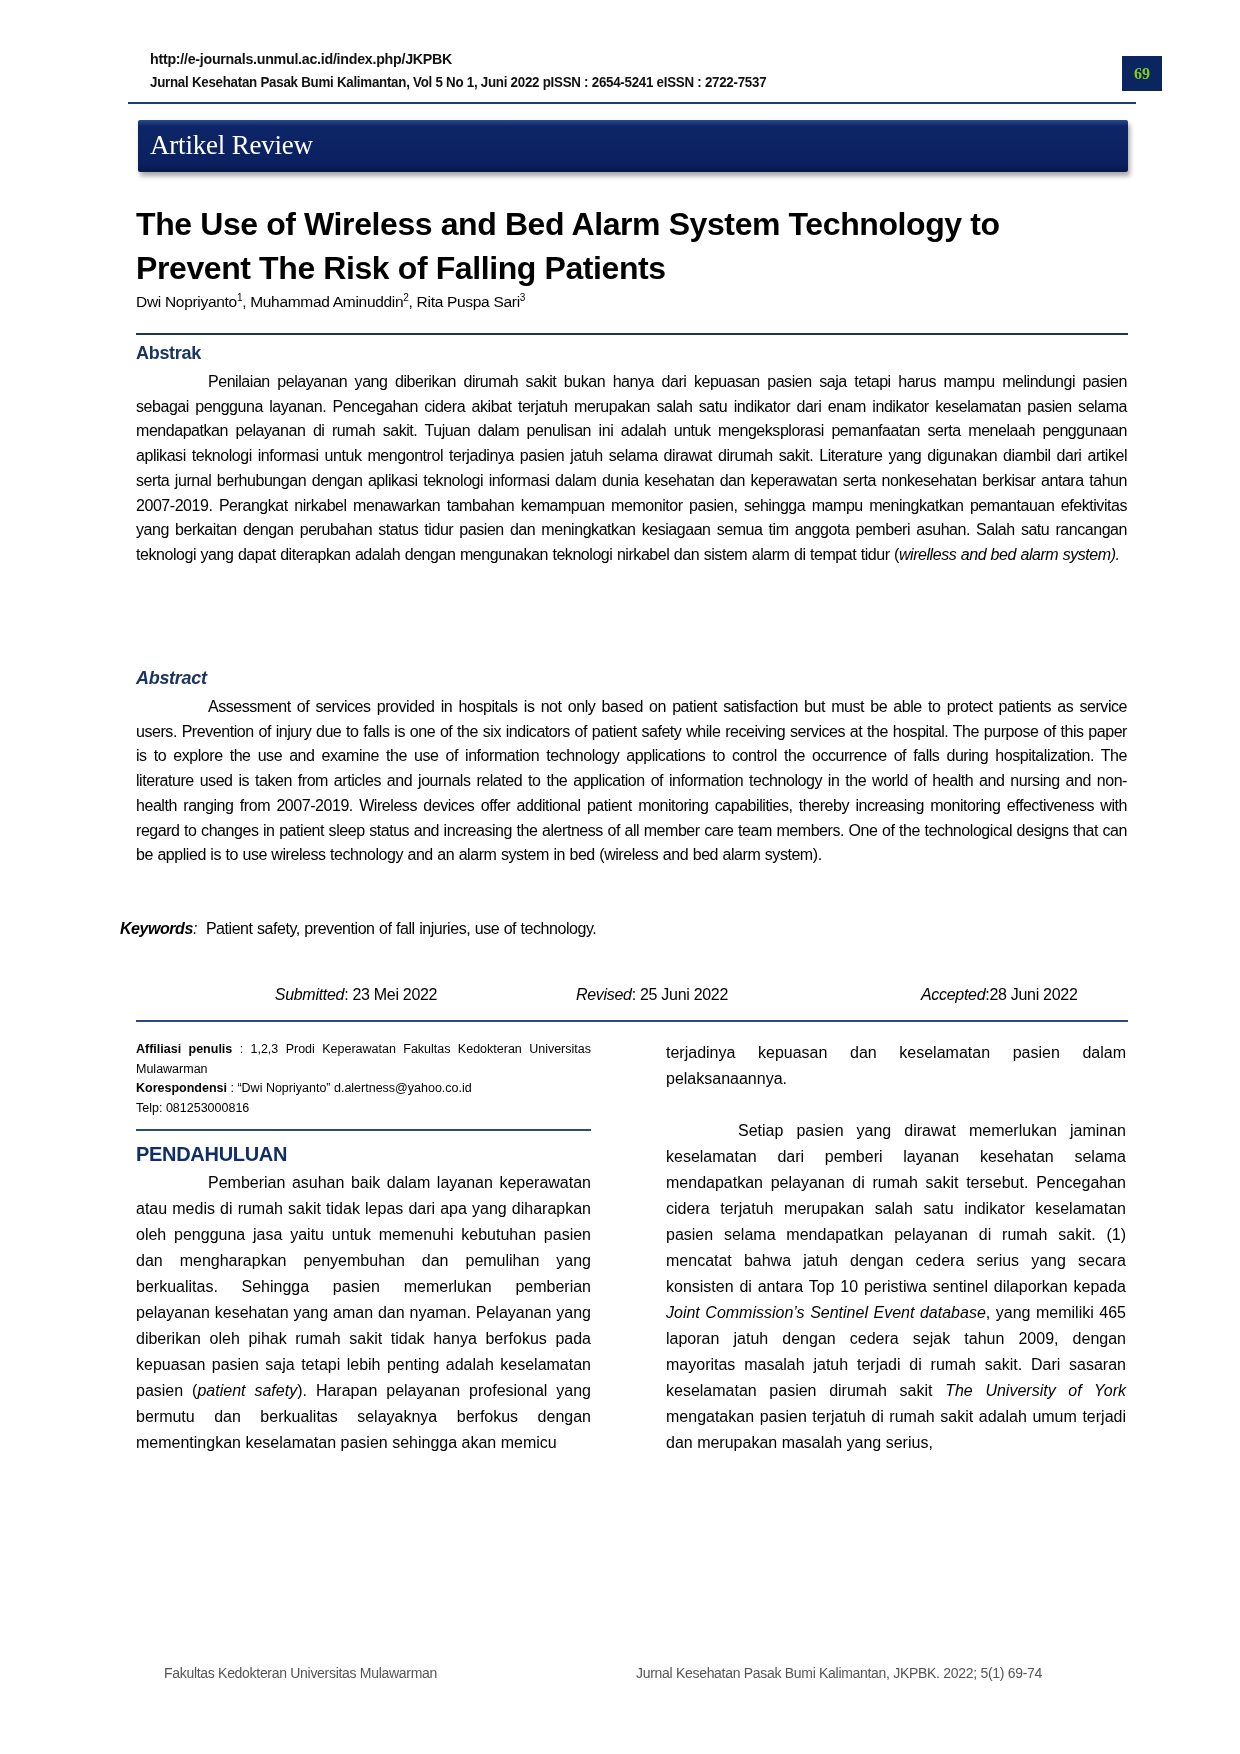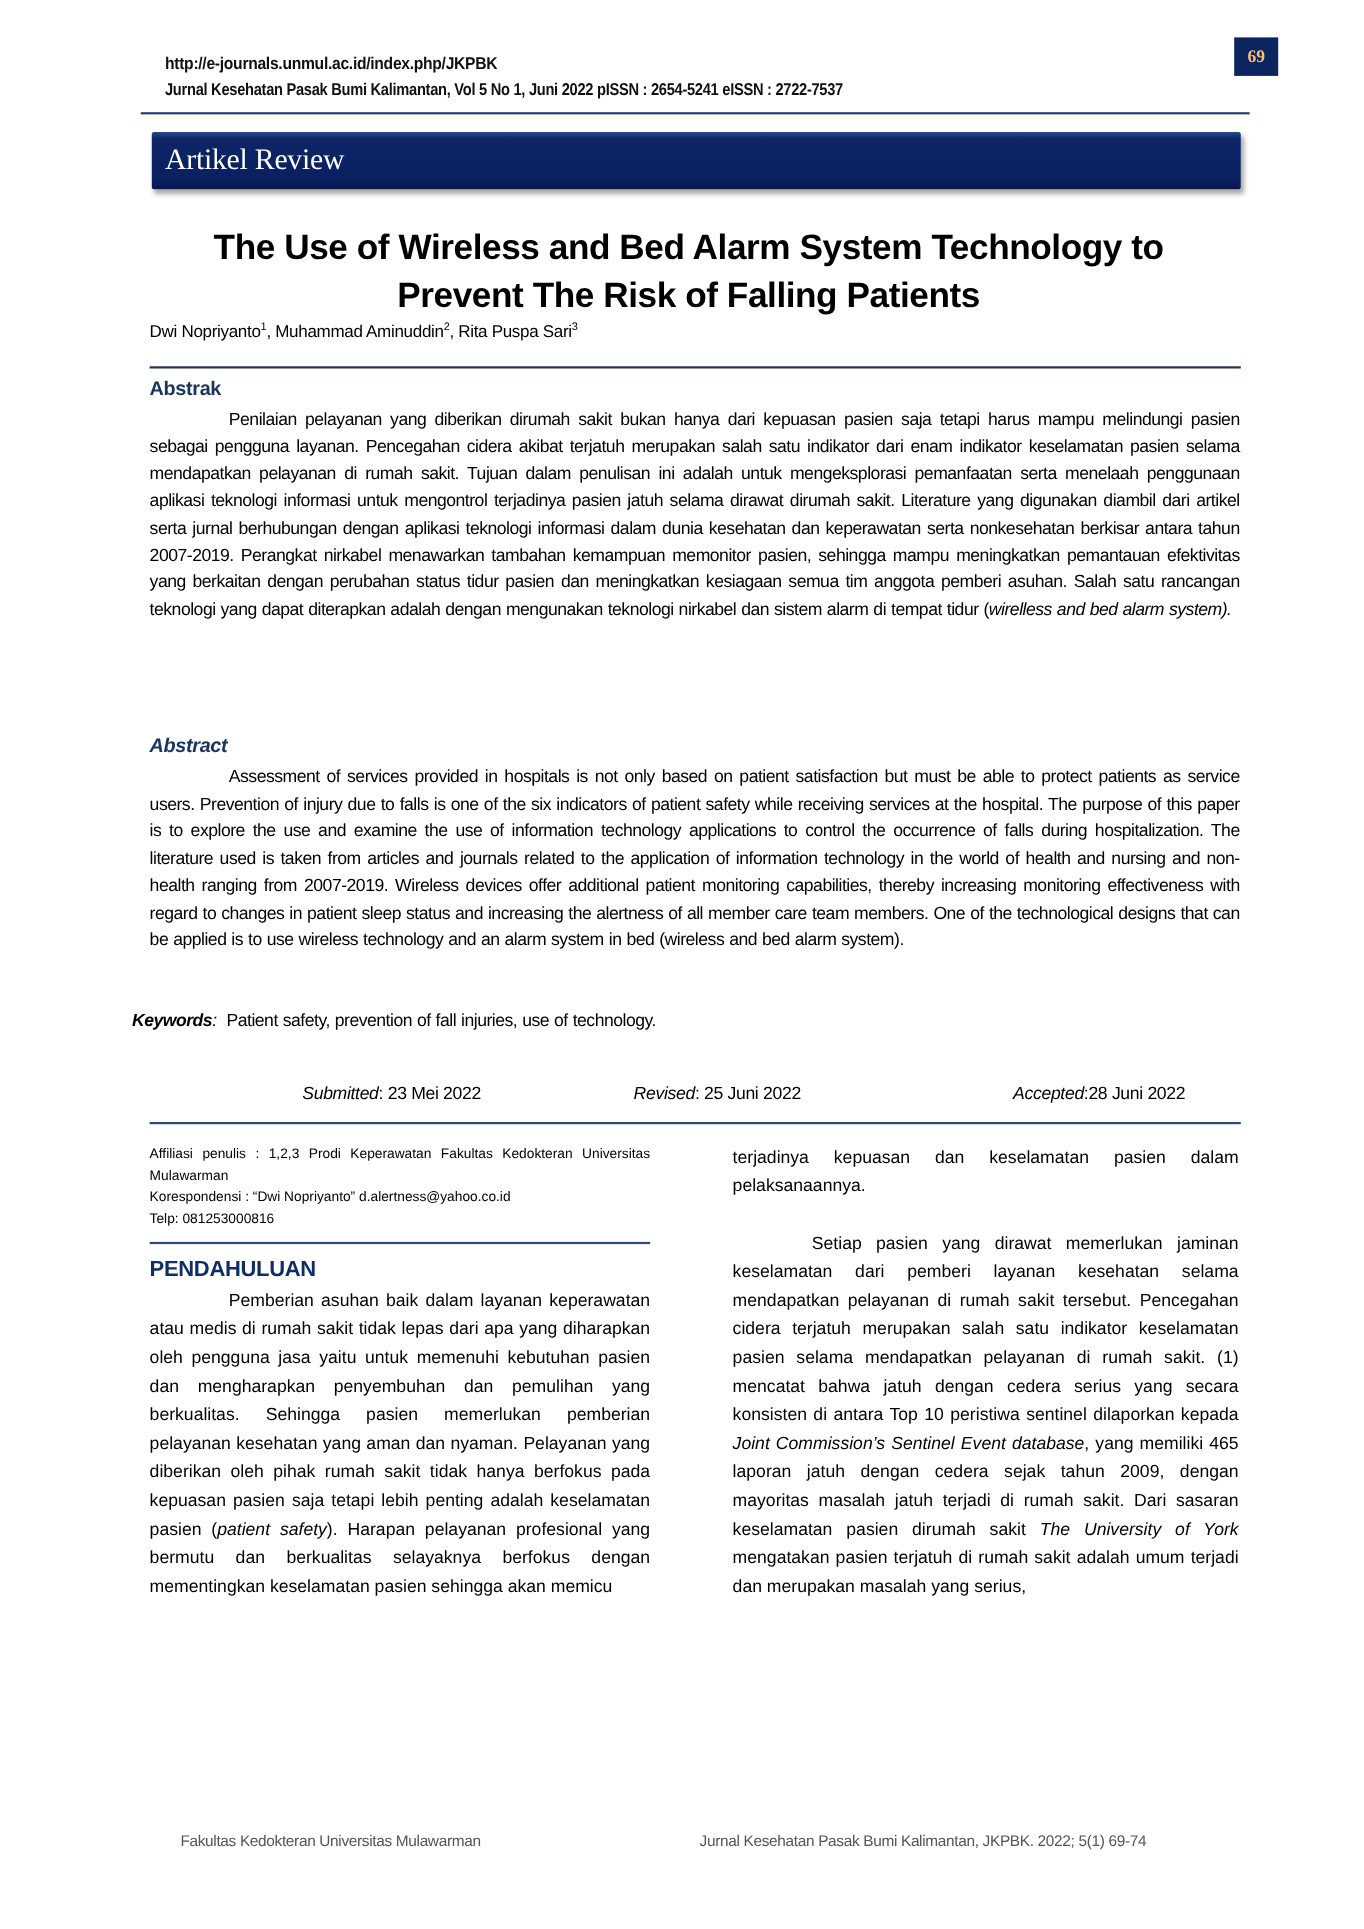--- a/index.html
+++ b/index.html
@@ -1,34 +1,34 @@
 <!DOCTYPE html>
 <html><head>
 <meta charset="utf-8">
 <style>
   html, body { margin: 0; padding: 0; background: #ffffff; }
   body { width: 1240px; height: 1754px; position: relative; overflow: hidden; color: #000; }
   .abs { position: absolute; }
   .hdr-url { left: 150px; top: 50px; font-family: "Liberation Sans Narrow","Liberation Sans", sans-serif; font-size: 15.5px; font-weight: bold; letter-spacing: -0.3px; color: #111; transform: scaleX(0.92); transform-origin: left; }
   .hdr-journal { left: 150px; top: 73px; font-family: "Liberation Sans", sans-serif; font-size: 15.5px; font-weight: bold; letter-spacing: -0.3px; color: #111; transform: scaleX(0.86); transform-origin: left; white-space: nowrap; }
-  .page-num { left: 1122px; top: 34px; width: 40px; height: 35px; background: #0b2561; color: #fdba74; font-family: "Liberation Serif", serif; font-weight: bold; font-size: 16px; display: flex; align-items: center; justify-content: center; }
+  .page-num { left: 1122px; top: 56px; width: 40px; height: 35px; background: #0b2561; color: #84cc16; font-family: "Liberation Serif", serif; font-weight: bold; font-size: 16px; display: flex; align-items: center; justify-content: center; }
   .hdr-rule { left: 128px; top: 102px; width: 1008px; height: 2px; background: #1f3b72; }
   .banner { left: 138px; top: 120px; width: 990px; height: 52px; background: linear-gradient(#2a4a8e 0%, #0d2566 12%, #0a2060 85%, #071849 100%); box-shadow: 2px 4px 5px rgba(0,0,0,0.35); border-radius: 2px; }
   .banner-text { position: absolute; left: 12px; top: 10px; font-family: "Liberation Serif", serif; color: #fff; font-size: 27px; letter-spacing: -0.2px; }
-  .title { left: 136px; top: 202px; width: 980px; font-family: "Liberation Sans", sans-serif; font-weight: bold; font-size: 32px; line-height: 44px; letter-spacing: -0.4px; color: #000; text-align: center; }
+  .title { left: 136px; top: 202px; width: 980px; font-family: "Liberation Sans", sans-serif; font-weight: bold; font-size: 32px; line-height: 44px; letter-spacing: -0.4px; color: #000; }
   .authors { left: 136px; top: 292px; font-family: "Liberation Sans", sans-serif; font-size: 15.5px; letter-spacing: -0.3px; }
   .authors sup { font-size: 10px; }
   .rule-dark { height: 2px; background: #1f3352; }
   .sec-head { font-family: "Liberation Sans", sans-serif; font-weight: bold; font-size: 18px; color: #1a3560; letter-spacing: -0.3px; }
   .abs-text { font-family: "Liberation Sans", sans-serif; font-size: 16px; line-height: 24.7px; text-align: justify; letter-spacing: -0.45px; word-spacing: 0.5px; }
   .indent { text-indent: 72px; }
   .dates { top: 986px; left: 136px; width: 975px; font-family: "Liberation Sans", sans-serif; font-size: 16px; display: flex; letter-spacing: -0.3px; }
   .dates i { font-style: italic; }
   .aff { left: 136px; top: 1040px; width: 455px; font-family: "Liberation Sans", sans-serif; font-size: 12.5px; line-height: 19.5px; text-align: justify; }
-  .aff b { font-weight: normal; }
+  .aff b { font-weight: bold; }
   .col { font-family: "Liberation Sans", sans-serif; font-size: 16px; line-height: 26px; text-align: justify; text-align-last: justify; color: #000; }
   .col p { margin: 0; }
   .col .last { text-align-last: left; }
   .footer { top: 1665px; font-family: "Liberation Sans", sans-serif; font-size: 14px; color: #555; letter-spacing: -0.3px; }
   .it { font-style: italic; }
 </style>
 </head>
 <body>
 
 <div class="abs hdr-url">http://e-journals.unmul.ac.id/index.php/JKPBK</div>

